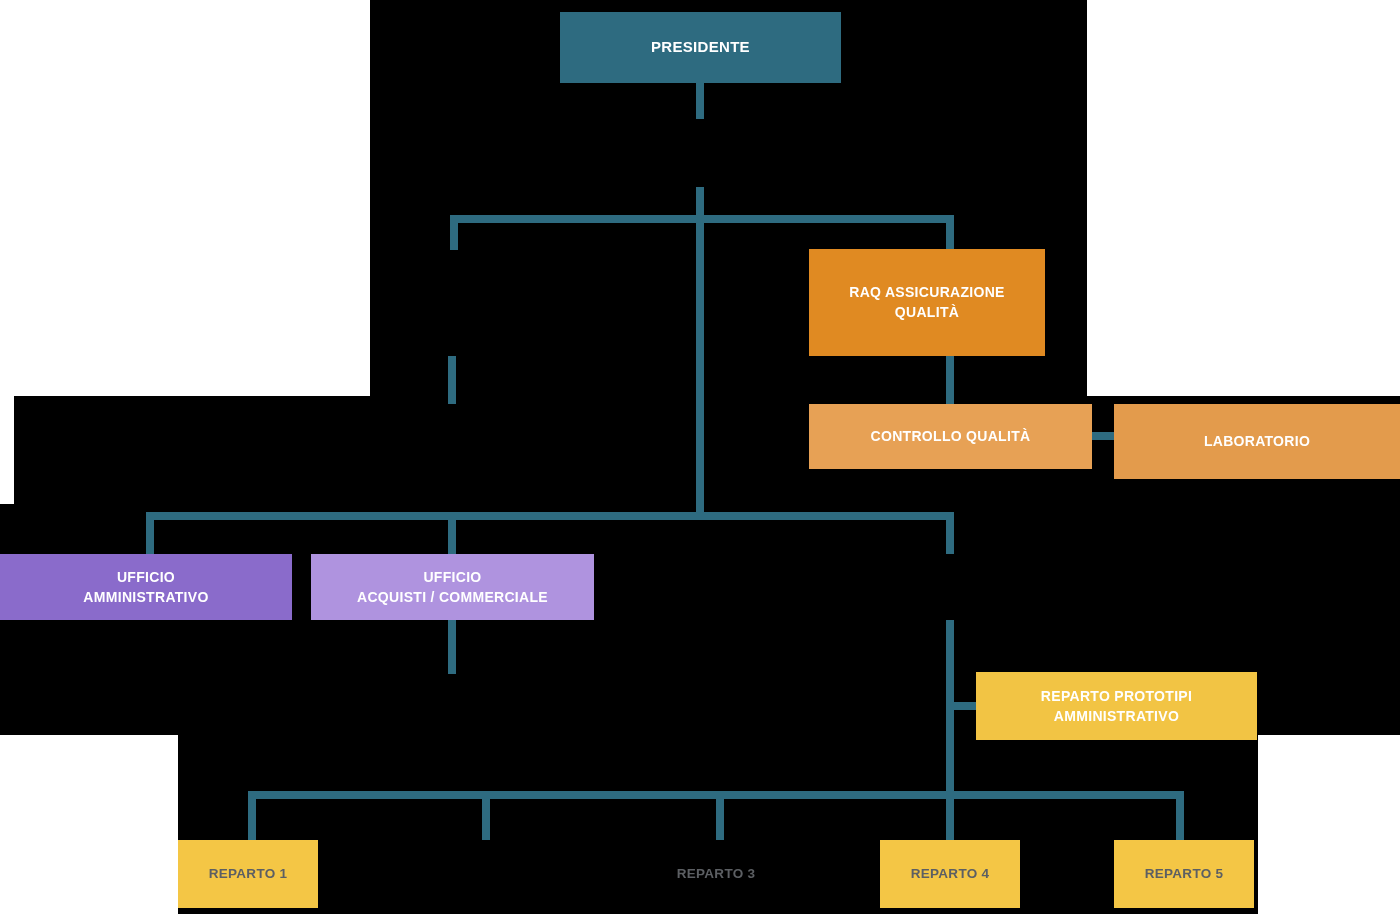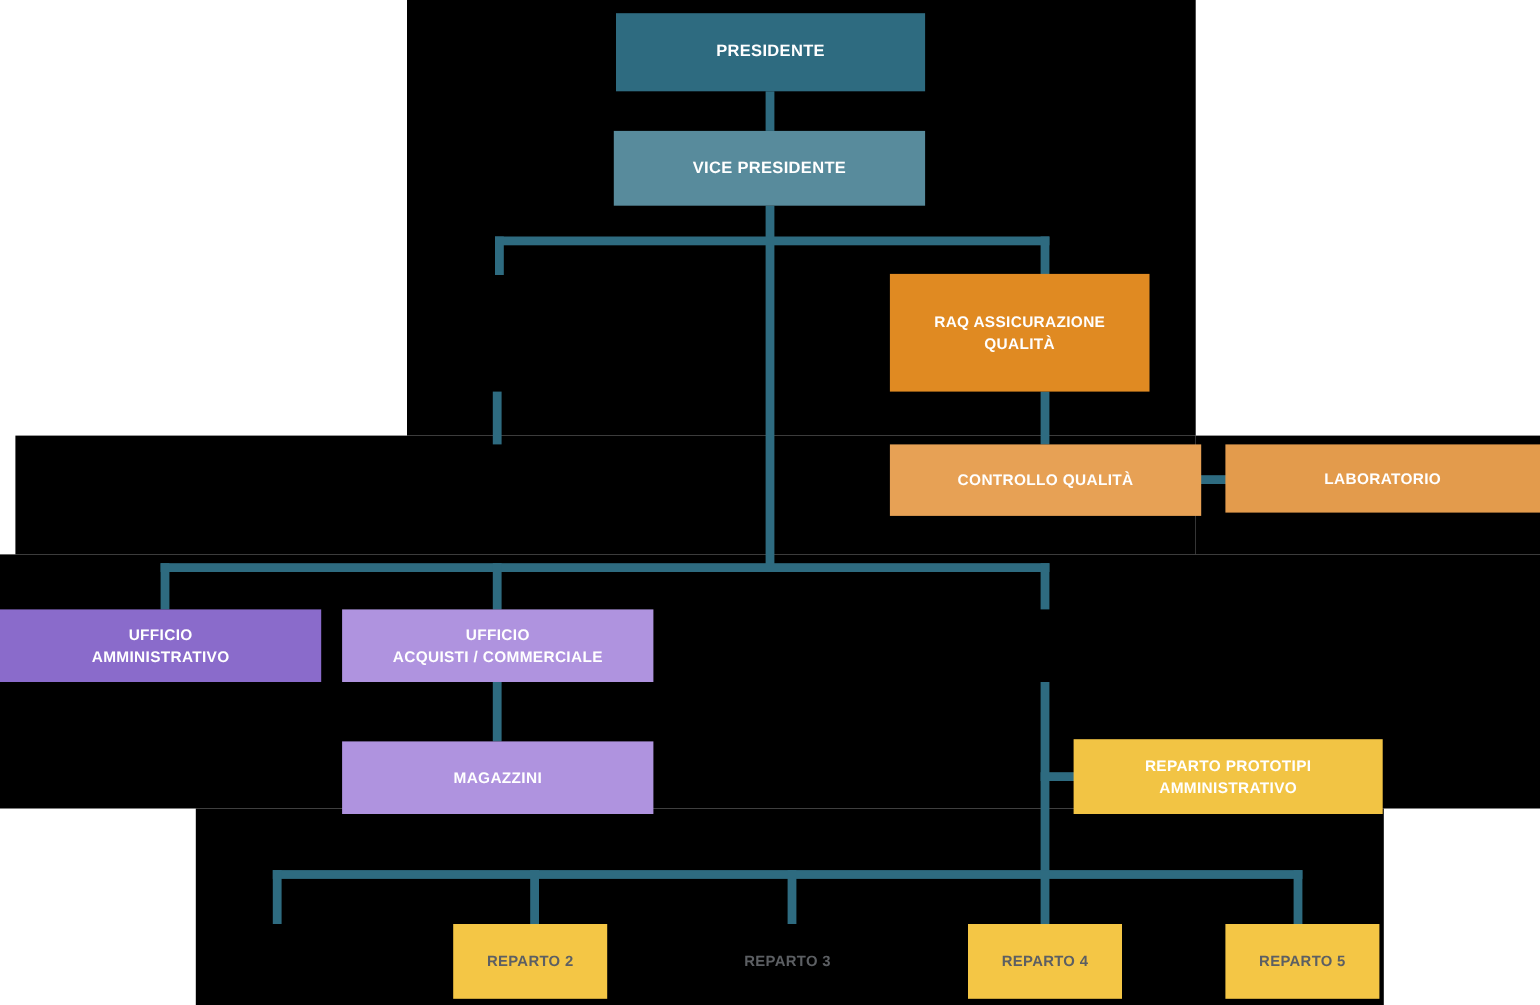--- a/index.html
+++ b/index.html
@@ -90,63 +90,57 @@
   <div class="conn" style="left:248px;  top:791px; width:8px; height:49px;"></div>
   <div class="conn" style="left:482px;  top:791px; width:8px; height:49px;"></div>
   <div class="conn" style="left:716px;  top:791px; width:8px; height:49px;"></div>
   <div class="conn" style="left:946px;  top:791px; width:8px; height:49px;"></div>
   <div class="conn" style="left:1176px; top:791px; width:8px; height:49px;"></div>
 
   <div class="node f15" style="left:560px; top:12px; width:281px; height:71px; background:#2E6B80;">
     <span class="ln">PRESIDENTE</span>
   </div>
 
-  <div class="node f15" style="left:558px; top:119px; width:283px; height:68px; background:#588B9C;">
-    <span class="ln">VICE PRESIDENTE</span>
-  </div>
 
 
 
   <div class="node f14 two-line" style="left:809px; top:249px; width:236px; height:107px; background:#E08A22;">
     <span class="ln">RAQ ASSICURAZIONE</span>
     <span class="ln">QUALITÀ</span>
   </div>
 
   <div class="node f14" style="left:809px; top:404px; width:283px; height:65px; background:#E7A155;">
     <span class="ln">CONTROLLO QUALITÀ</span>
   </div>
 
-  <div class="node f14" style="left:1114px; top:404px; width:286px; height:62px; background:#E39B4C;">
+  <div class="node f14" style="left:1114px; top:404px; width:286px; height:75px; background:#E39B4C;">
     <span class="ln">LABORATORIO</span>
   </div>
 
   <div class="node f14 two-line" style="left:0px; top:554px; width:292px; height:66px; background:#8A6BCB;">
     <span class="ln">UFFICIO</span>
     <span class="ln">AMMINISTRATIVO</span>
   </div>
 
   <div class="node f14 two-line" style="left:311px; top:554px; width:283px; height:66px; background:#AF93DF;">
     <span class="ln">UFFICIO</span>
     <span class="ln">ACQUISTI / COMMERCIALE</span>
   </div>
 
-  <div class="node f14" style="left:311px; top:674px; width:283px; height:66px; background:#AF93DF;">
-    <span class="ln">MAGAZZINI</span>
-  </div>
 
 
   <div class="node f14 two-line" style="left:976px; top:672px; width:281px; height:68px; background:#F2C444;">
     <span class="ln">REPARTO PROTOTIPI</span>
     <span class="ln">AMMINISTRATIVO</span>
   </div>
 
+  <div class="node f13 dark-label" style="left:178px; top:840px; width:140px; height:68px; background:#F4C645;">
+    <span class="ln">REPARTO 1</span>
+  </div>
 
-  <div class="node f13 dark-label" style="left:412px; top:840px; width:140px; height:68px; background:#F4C645;">
-    <span class="ln">REPARTO 2</span>
-  </div>
 
   <div class="node f13 dark-label" style="left:646px; top:840px; width:140px; height:68px; background:#000000;">
     <span class="ln">REPARTO 3</span>
   </div>
 
   <div class="node f13 dark-label" style="left:880px; top:840px; width:140px; height:68px; background:#F4C645;">
     <span class="ln">REPARTO 4</span>
   </div>
 
   <div class="node f13 dark-label" style="left:1114px; top:840px; width:140px; height:68px; background:#F4C645;">

